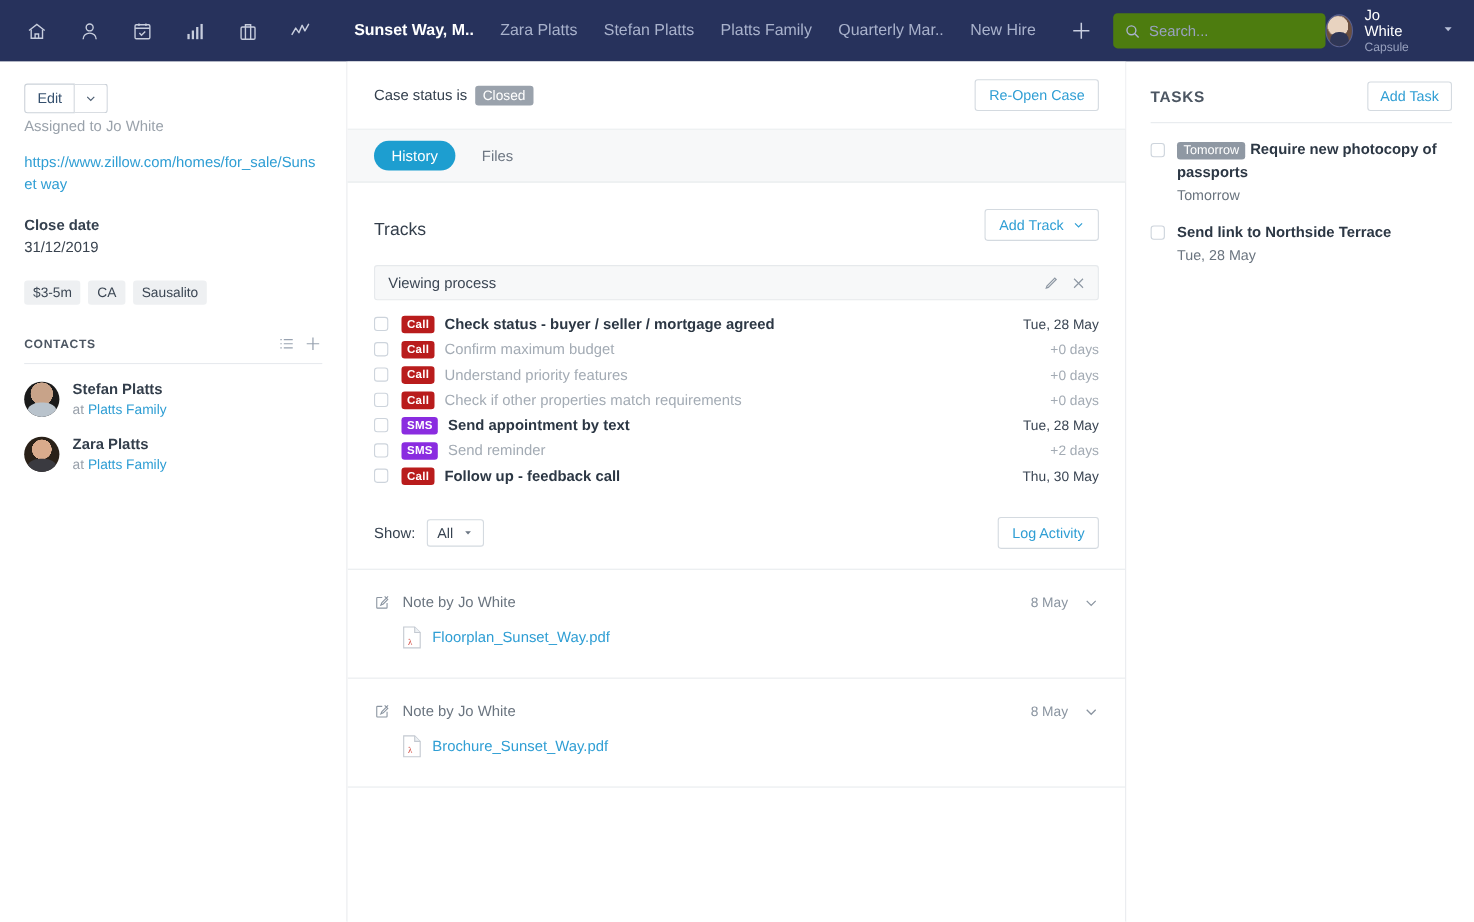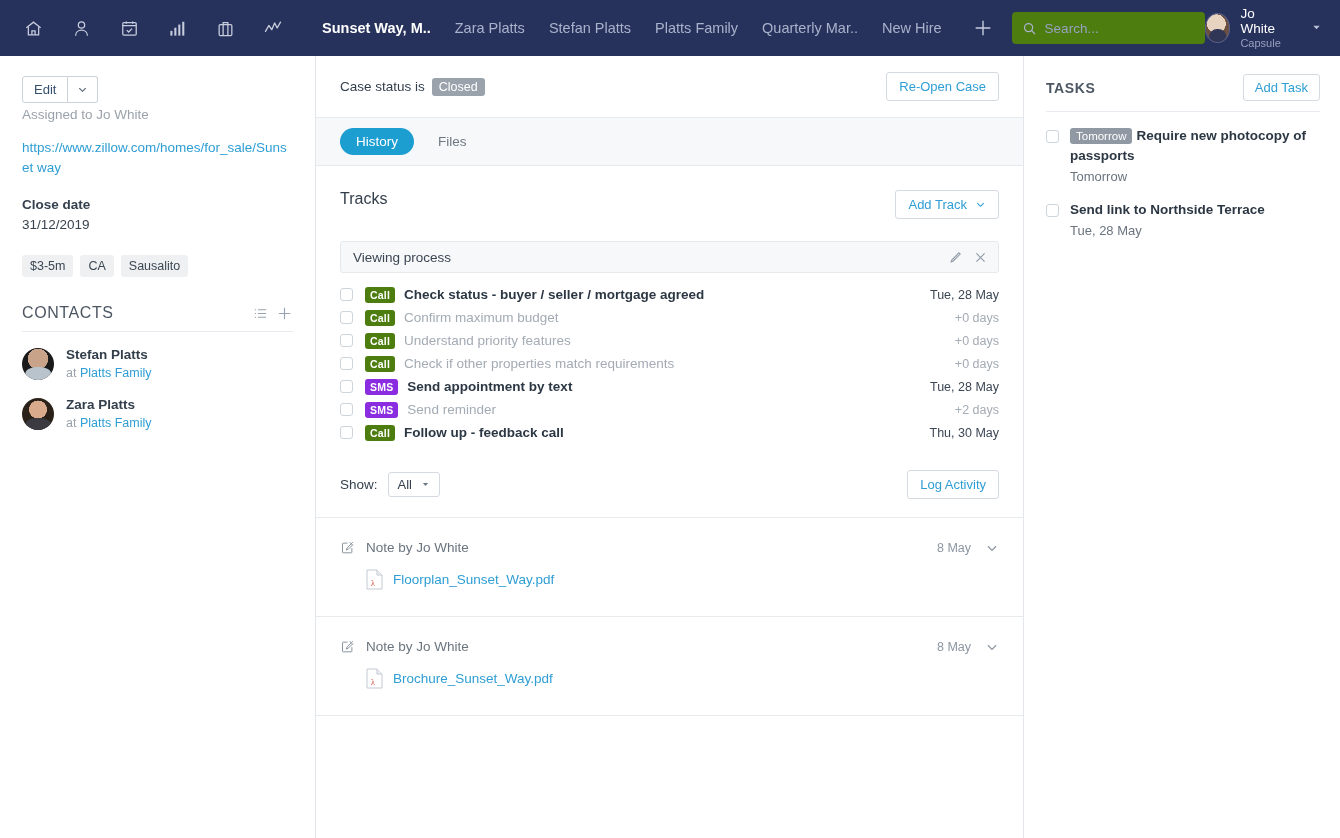--- a/index.html
+++ b/index.html
@@ -97,21 +97,21 @@
   .lp-value { font-size: 13.5px; color: #39434f; margin-top: 1px; line-height: 19px;}
   .tag-row { display: flex; gap: 7px; margin-top: 21px; flex-wrap: wrap; }
   .tag {
     background: #eef0f2; color: #3c4754; font-size: 12.5px;
     padding: 4px 8px; border-radius: 3px; cursor: pointer;
   }
   .contacts-head {
     display: flex; align-items: center; justify-content: space-between;
     margin-top: 27px; padding-bottom: 9px; border-bottom: 1px solid #e7eaee;
   }
-  .contacts-title { font-size: 16px; letter-spacing: .6px; color: #4c5662; font-weight: normal; }
+  .contacts-title { font-size: 11px; letter-spacing: .6px; color: #4c5662; font-weight: bold; }
   .contacts-actions { display: flex; align-items: center; gap: 8px; color: #98a2b0; }
   .contacts-actions span { cursor: pointer; display:flex; }
   .contact-row { display: flex; align-items: center; gap: 12px; margin-top: 14px; }
   .c-av { width: 32px; height: 32px; border-radius: 50%; flex: 0 0 32px; overflow:hidden; position:relative;}
   .c-av.a1 { background: radial-gradient(circle at 50% 34%, #c8a389 0 38%, #1a1a1a 39% 100%); }
   .c-av.a1::after{content:"";position:absolute;left:50%;top:58%;width:80%;height:50%;transform:translateX(-50%);border-radius:45% 45% 0 0;background:#b9c3cc;}
   .c-av.a2 { background: radial-gradient(circle at 50% 36%, #d9ab8c 0 34%, #2a2118 35% 100%); }
   .c-av.a2::after{content:"";position:absolute;left:50%;top:62%;width:80%;height:48%;transform:translateX(-50%);border-radius:45% 45% 0 0;background:#3a3a40;}
   .c-name { font-size: 13.5px; color: #333e4b; font-weight: bold; line-height: 18px; }
   .c-sub { font-size: 12.5px; color: #99a1ab; line-height: 17px; margin-top:1px;}
@@ -136,21 +136,21 @@
     padding: 10px 24px; display: flex; align-items: center; gap: 8px;
   }
   .tab {
     font-size: 13.5px; padding: 6px 16px; border-radius: 16px;
     color: #6e7783; cursor: pointer;
   }
   .tab.active { background: #1d9ed0; color: #ffffff; }
   .center-scroll { flex: 1 1 auto; overflow: hidden; }
 
   .tracks-card { padding: 24px 24px 0 24px; border-bottom: 1px solid #e8ebee; padding-bottom: 18px;}
-  .tracks-head { display: flex; align-items: flex-start; justify-content: space-between; }
+  .tracks-head { display: flex; align-items: flex-end; justify-content: space-between; }
   .tracks-title { font-size: 16px; color: #333e4b; }
   .add-track-btn {
     border: 1px solid #d4dae0; background: #fff; color: #2f9ed4;
     font-size: 13px; padding: 6px 12px; border-radius: 3px; cursor: pointer;
     display: flex; align-items: center; gap: 8px; font-family:"Liberation Sans", sans-serif;
   }
   .track-box {
     margin-top: 22px; background: #f7f8f9; border: 1px solid #e6e9ec;
     border-radius: 3px; height: 32px; display: flex; align-items: center;
     justify-content: space-between; padding: 0 10px 0 12px;
@@ -165,21 +165,21 @@
   }
   .tck {
     width: 13px; height: 13px; border: 1px solid #cdd4dc; border-radius: 3px;
     background: #fff; flex: 0 0 13px; margin-right: 12px; cursor: pointer;
   }
   .badge {
     font-size: 10.5px; color: #ffffff; font-weight: bold;
     border-radius: 3px; padding: 2px 5px; line-height: 12px;
     flex: 0 0 auto; margin-right: 9px; letter-spacing: .2px;
   }
-  .badge.call { background: #4d7c0f; }
+  .badge.call { background: #b91c1c; }
   .badge.sms  { background: #8a2ce0; }
   .ti-label { font-size: 13.5px; flex: 1 1 auto; white-space: nowrap; overflow: hidden; text-overflow: ellipsis;}
   .ti-label.done { color: #2c3744; font-weight: bold; }
   .ti-label.pend { color: #a3abb4; }
   .ti-date { font-size: 12.5px; flex: 0 0 auto; padding-left: 12px;}
   .ti-date.done { color: #3b4654; }
   .ti-date.pend { color: #a3abb4; }
 
   .show-row {
     display: flex; align-items: center; justify-content: space-between;

